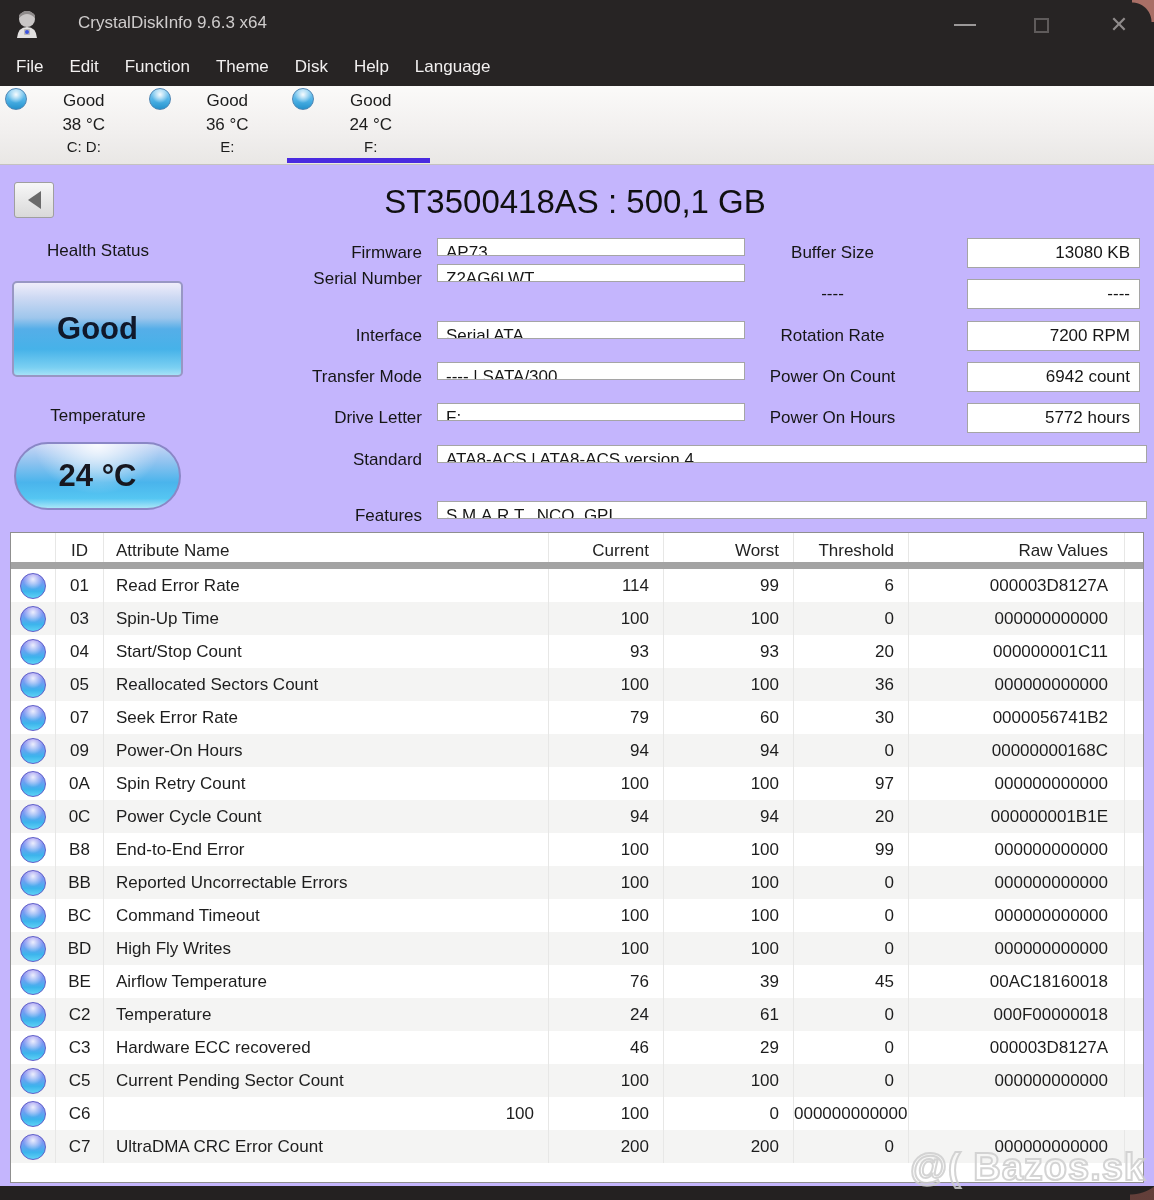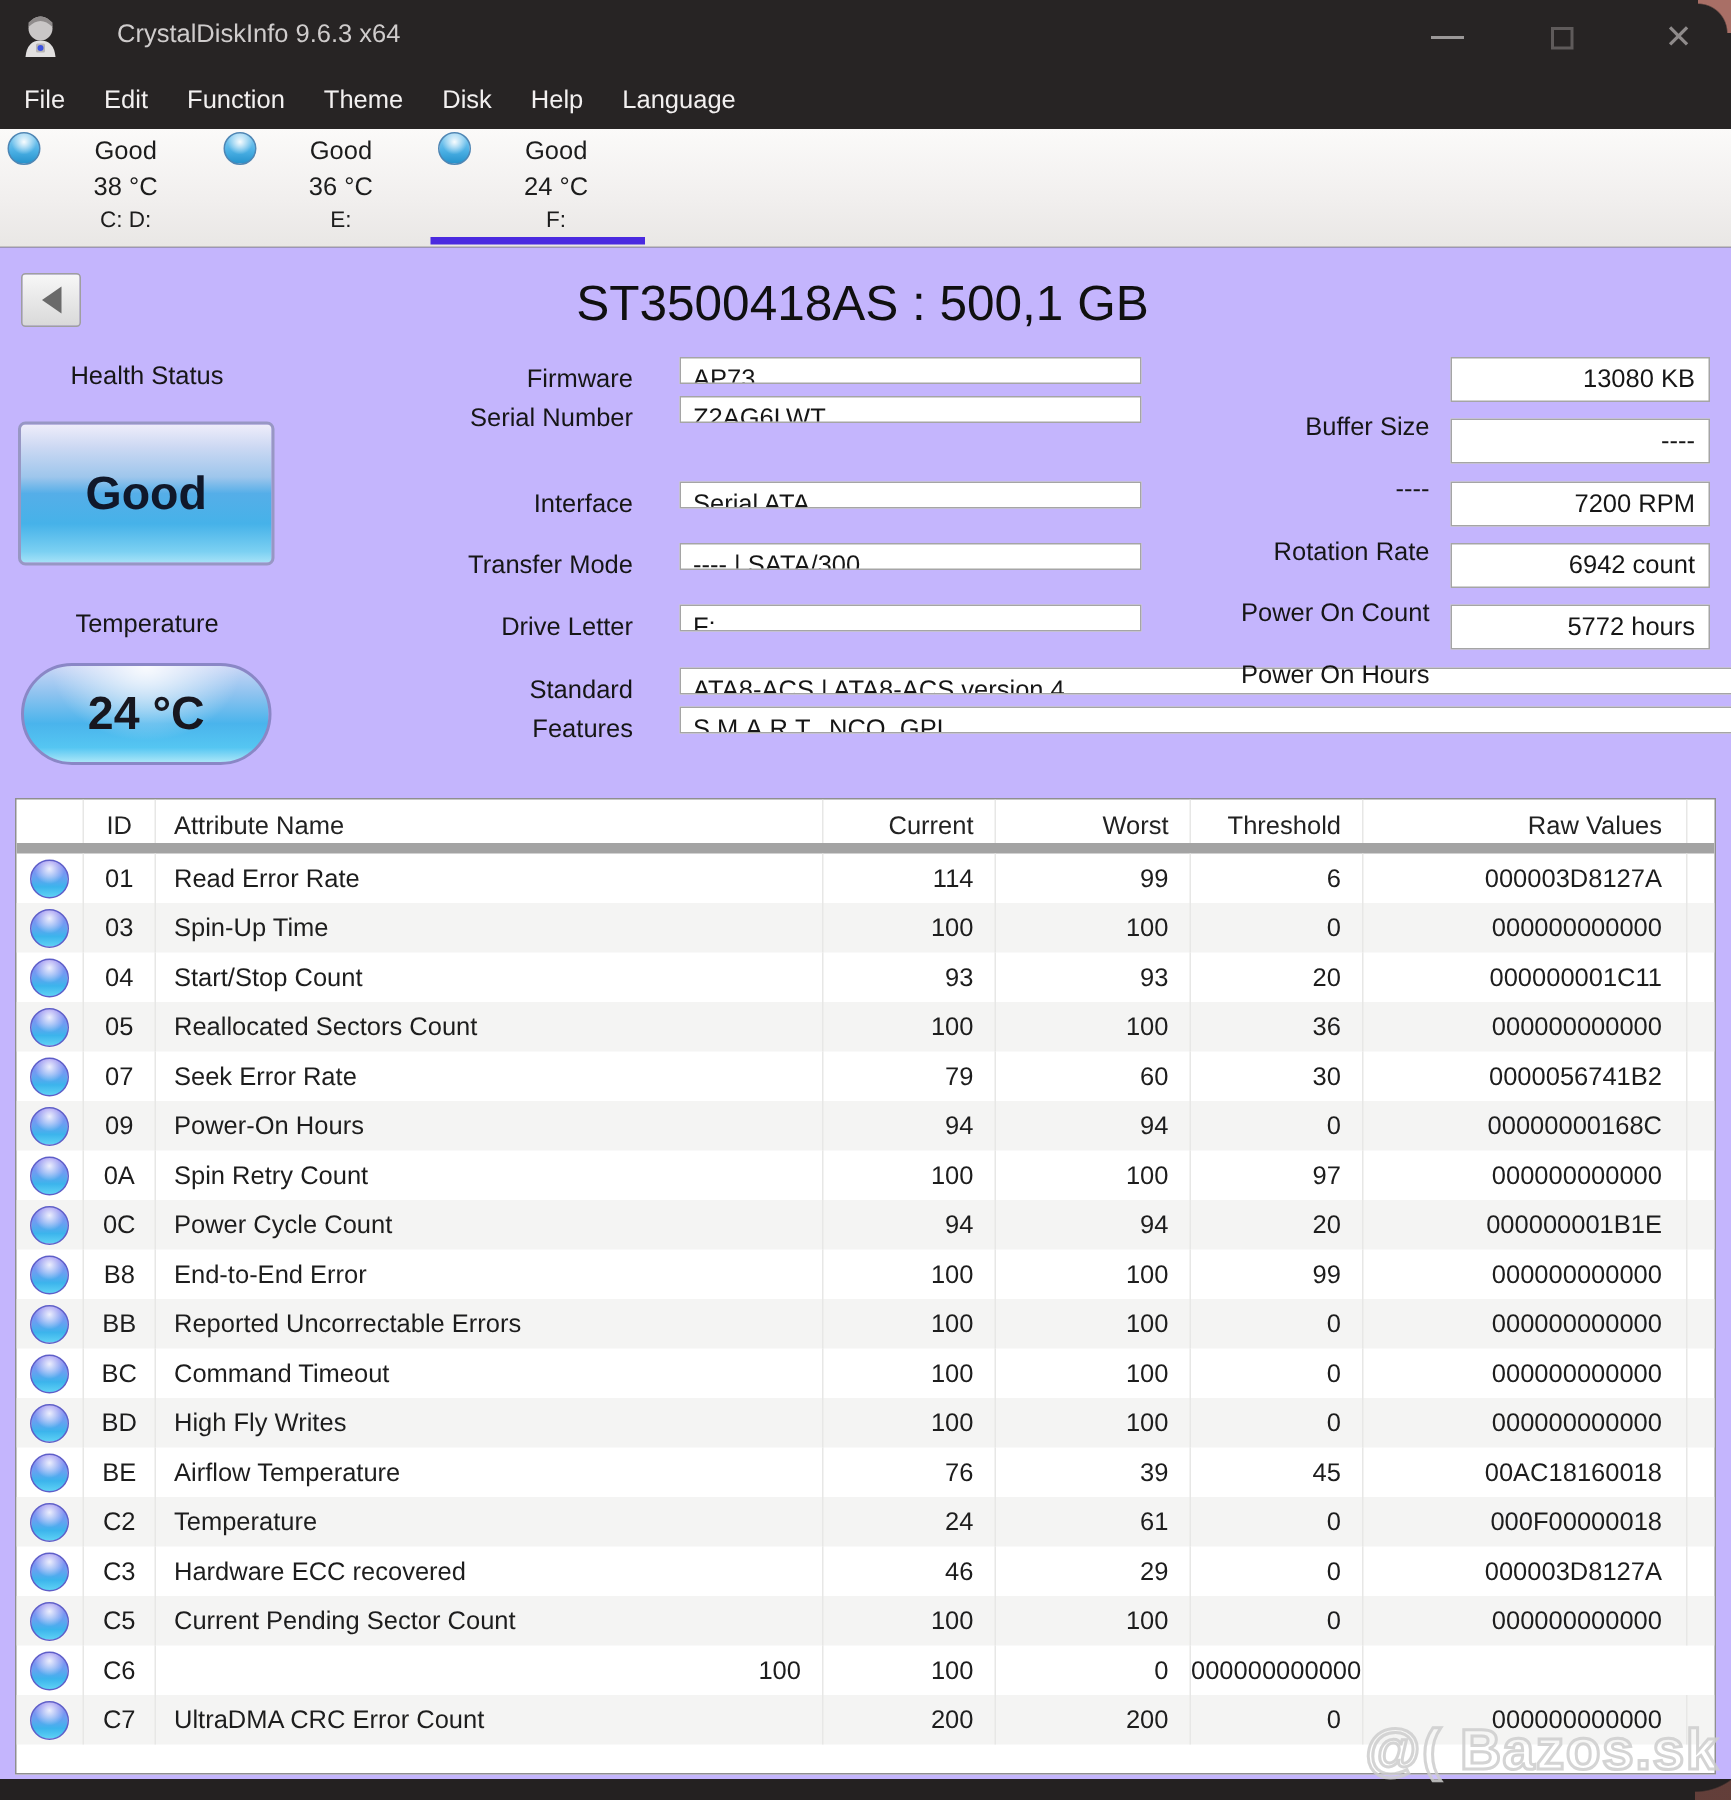--- a/index.html
+++ b/index.html
@@ -57,23 +57,23 @@
     border:2px solid #8a87c6; border-radius:40px;
     background:
       radial-gradient(ellipse at 50% 0%, rgba(255,255,255,.9), rgba(255,255,255,0) 55%),
       linear-gradient(180deg,#c9d6f6 0%,#8cc2ef 30%,#4ab4ec 60%,#55c6f2 85%,#a9e6f8 100%);
     display:flex; align-items:center; justify-content:center;
     font-size:31px; font-weight:bold; color:#17171f; cursor:default; }
   
   .field-row{ position:absolute; left:0; width:100%; height:30px; }
   .field-label{ position:absolute; left:190px; width:240px; text-align:right; font-size:17px; color:#161616; line-height:30px; padding-right:8px; }
   .field-box{ position:absolute; left:437px; width:308px; height:18px; border:1px solid #a5a5a5; background:#fff;
-    font-size:17px; color:#161616; line-height:28px; padding-left:8px; white-space:nowrap; overflow:hidden;margin-left:16px; }
+    font-size:17px; color:#161616; line-height:28px; padding-left:8px; white-space:nowrap; overflow:hidden; }
   .field-box.wide{ width:710px; }
-  .rfield-label{ position:absolute; left:712px; width:248px; text-align:right; font-size:17px; color:#161616; line-height:30px; padding-right:7px;margin-top:32px; }
+  .rfield-label{ position:absolute; left:712px; width:248px; text-align:center; font-size:17px; color:#161616; line-height:30px; padding-right:7px; }
   .rfield-box{ position:absolute; left:967px; width:173px; height:30px; border:1px solid #a5a5a5; background:#fff;
     font-size:17px; color:#161616; line-height:28px; text-align:right; padding-right:9px; }
   
   .smart{ position:absolute; left:10px; top:367px; width:1134px; height:651px; border:1px solid #8f8f8f; background:#fff; overflow:hidden; }
   .srow{ display:grid; grid-template-columns:45px 48px 445px 115px 130px 115px 216px auto; }
   .shead{ height:36px; border-bottom:7px solid #a3a3a3; }
   .sdata{ height:33px; }
   .sdata.alt{ background:#f4f4f3; }
   .scell{ font-size:17px; color:#1d1d1d; line-height:33px; border-right:1px solid #e7e7e6; overflow:hidden; white-space:nowrap; }
   .shead .scell{ line-height:36px; color:#222; }
@@ -186,21 +186,21 @@
           <span class="field-box">---- | SATA/300</span>
         </div>
         <div class="field-row" style="top: 238.4px;">
           <span class="field-label">Drive Letter</span>
           <span class="field-box">F:</span>
         </div>
         <div class="field-row" style="top: 279.75px;">
           <span class="field-label">Standard</span>
           <span class="field-box wide">ATA8-ACS | ATA8-ACS version 4</span>
         </div>
-        <div class="field-row" style="top: 306px;">
+        <div class="field-row" style="top: 336px;">
           <span class="field-label">Features</span>
           <span class="field-box wide">S.M.A.R.T., NCQ, GPL</span>
         </div>
       </div>
     <div id="fields-right">
         <div class="field-row" style="top: 73px;">
           <span class="rfield-label">Buffer Size</span>
           <span class="rfield-box">13080 KB</span>
         </div>
         <div class="field-row" style="top: 114.35px;">

